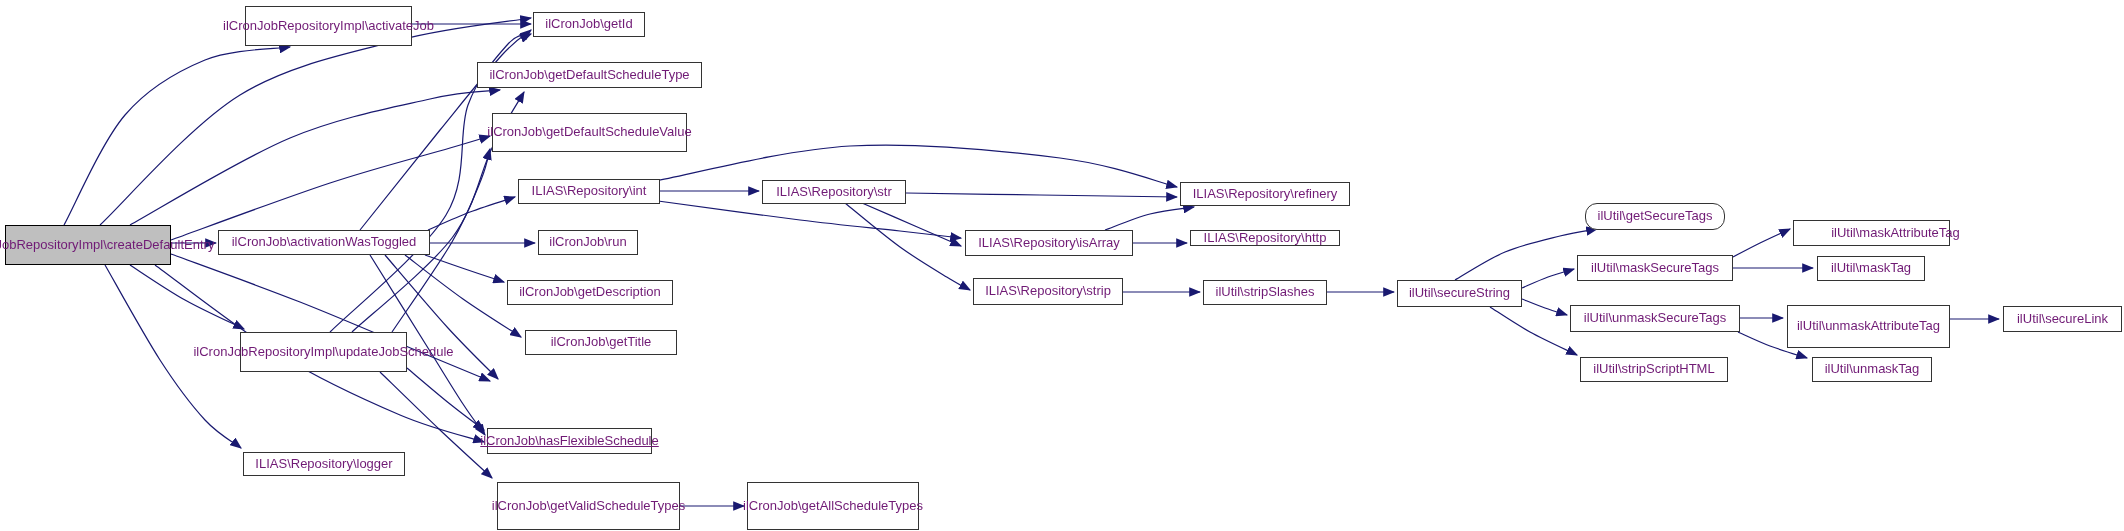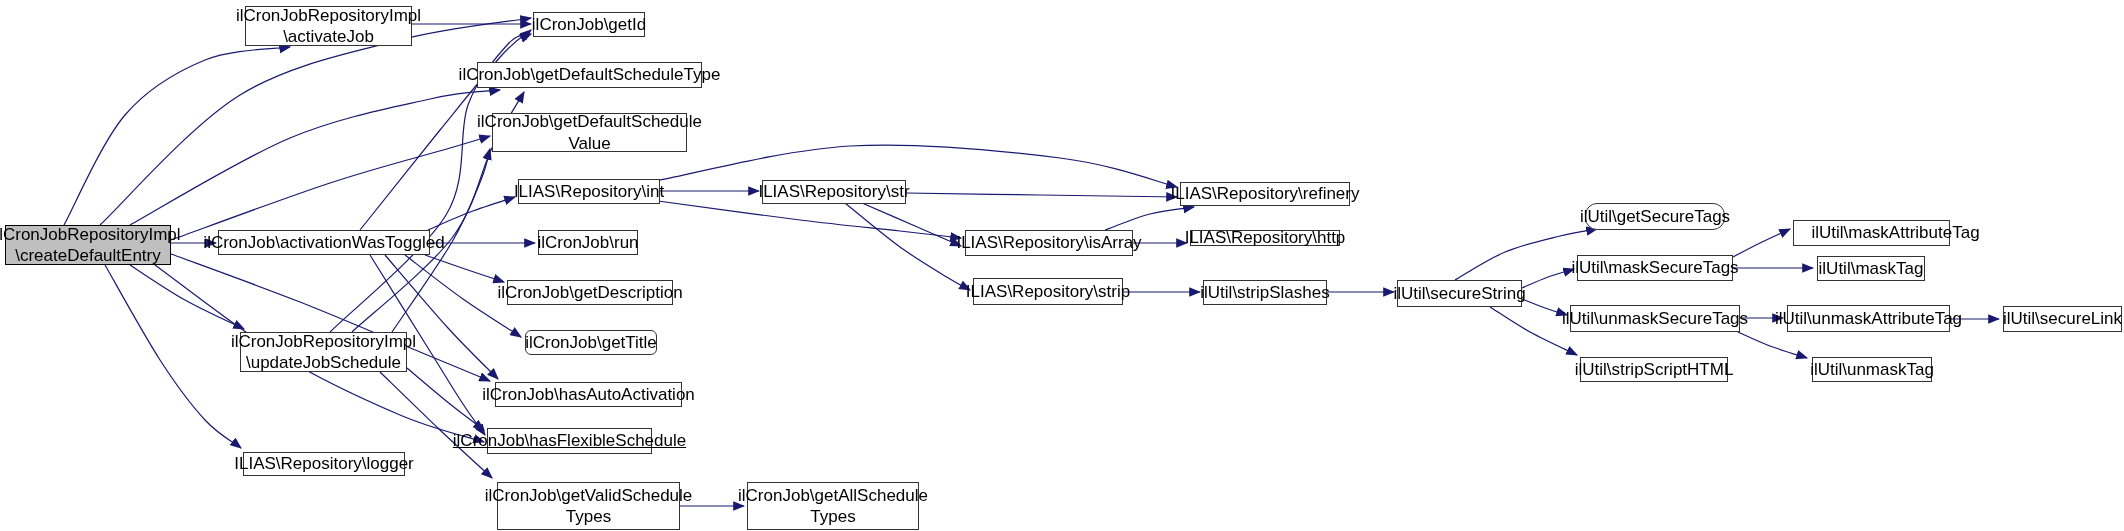--- a/index.html
+++ b/index.html
@@ -10,24 +10,24 @@
     font-family:"Liberation Sans", sans-serif;
     overflow:hidden;
   }
   #edges-layer { position:absolute; left:0; top:0; width:2124px; height:531px; }
   #nodes-layer { position:absolute; left:0; top:0; width:2124px; height:531px; }
   .node {
     position:absolute;
     box-sizing:border-box;
     background:#ffffff;
     border:1px solid #333333;
-    display:flex; flex-direction:column;
+    display:flex; flex-direction:row;
     align-items:center; justify-content:center;
-    font-size:17px; line-height:1.25;
-    color:#000000; white-space:nowrap;
+    font-size:13px; line-height:1.25;
+    color:#701a75; white-space:nowrap;
     text-align:center;
     cursor:pointer;
   }
   .node.focus {
     background:#bfbfbf;
     border:1.5px solid #000000;
     cursor:default;
   }
   .edge { fill:none; stroke-width:1.2px; }
 </style>
@@ -108,29 +108,26 @@
       </div>
       <div class="node" style="left: 218px; top: 230px; width: 212px; height: 25px;">
         <div>ilCronJob\activationWasToggled</div>
       </div>
       <div class="node" style="left: 538px; top: 230px; width: 100px; height: 25px;">
         <div>ilCronJob\run</div>
       </div>
       <div class="node" style="left: 507px; top: 280px; width: 166px; height: 25px;">
         <div>ilCronJob\getDescription</div>
       </div>
-      <div class="node" style="left: 525px; top: 330px; width: 132px; height: 25px; border-radius: 6px;">
+      <div class="node" style="left: 525px; top: 330px; width: 152px; height: 25px;">
         <div>ilCronJob\getTitle</div>
       </div>
       <div class="node" style="left: 240px; top: 332px; width: 167px; height: 40px;">
         <div>ilCronJobRepositoryImpl</div>
         <div>\updateJobSchedule</div>
-      </div>
-      <div class="node" style="left: 495px; top: 382px; width: 187px; height: 25px;">
-        <div>ilCronJob\hasAutoActivation</div>
       </div>
       <div class="node" style="left: 487px; top: 428px; width: 165px; height: 26px; text-decoration: underline;">
         <div>ilCronJob\hasFlexibleSchedule</div>
       </div>
       <div class="node" style="left: 243px; top: 452px; width: 162px; height: 24px;">
         <div>ILIAS\Repository\logger</div>
       </div>
       <div class="node" style="left: 497px; top: 482px; width: 183px; height: 48px;">
         <div>ilCronJob\getValidSchedule</div>
         <div>Types</div>
@@ -168,21 +165,21 @@
       </div>
       <div class="node" style="left: 1793px; top: 220px; width: 157px; height: 26px; padding-left: 48px;">
         <div>ilUtil\maskAttributeTag</div>
       </div>
       <div class="node" style="left: 1817px; top: 256px; width: 108px; height: 25px;">
         <div>ilUtil\maskTag</div>
       </div>
       <div class="node" style="left: 1570px; top: 305px; width: 170px; height: 27px;">
         <div>ilUtil\unmaskSecureTags</div>
       </div>
-      <div class="node" style="left: 1787px; top: 305px; width: 163px; height: 27px;">
+      <div class="node" style="left: 1787px; top: 305px; width: 163px; height: 43px;">
         <div>ilUtil\unmaskAttributeTag</div>
       </div>
       <div class="node" style="left: 2003px; top: 306px; width: 119px; height: 26px;">
         <div>ilUtil\secureLink</div>
       </div>
       <div class="node" style="left: 1812px; top: 357px; width: 120px; height: 25px;">
         <div>ilUtil\unmaskTag</div>
       </div>
       <div class="node" style="left: 1580px; top: 357px; width: 148px; height: 25px;">
         <div>ilUtil\stripScriptHTML</div>

